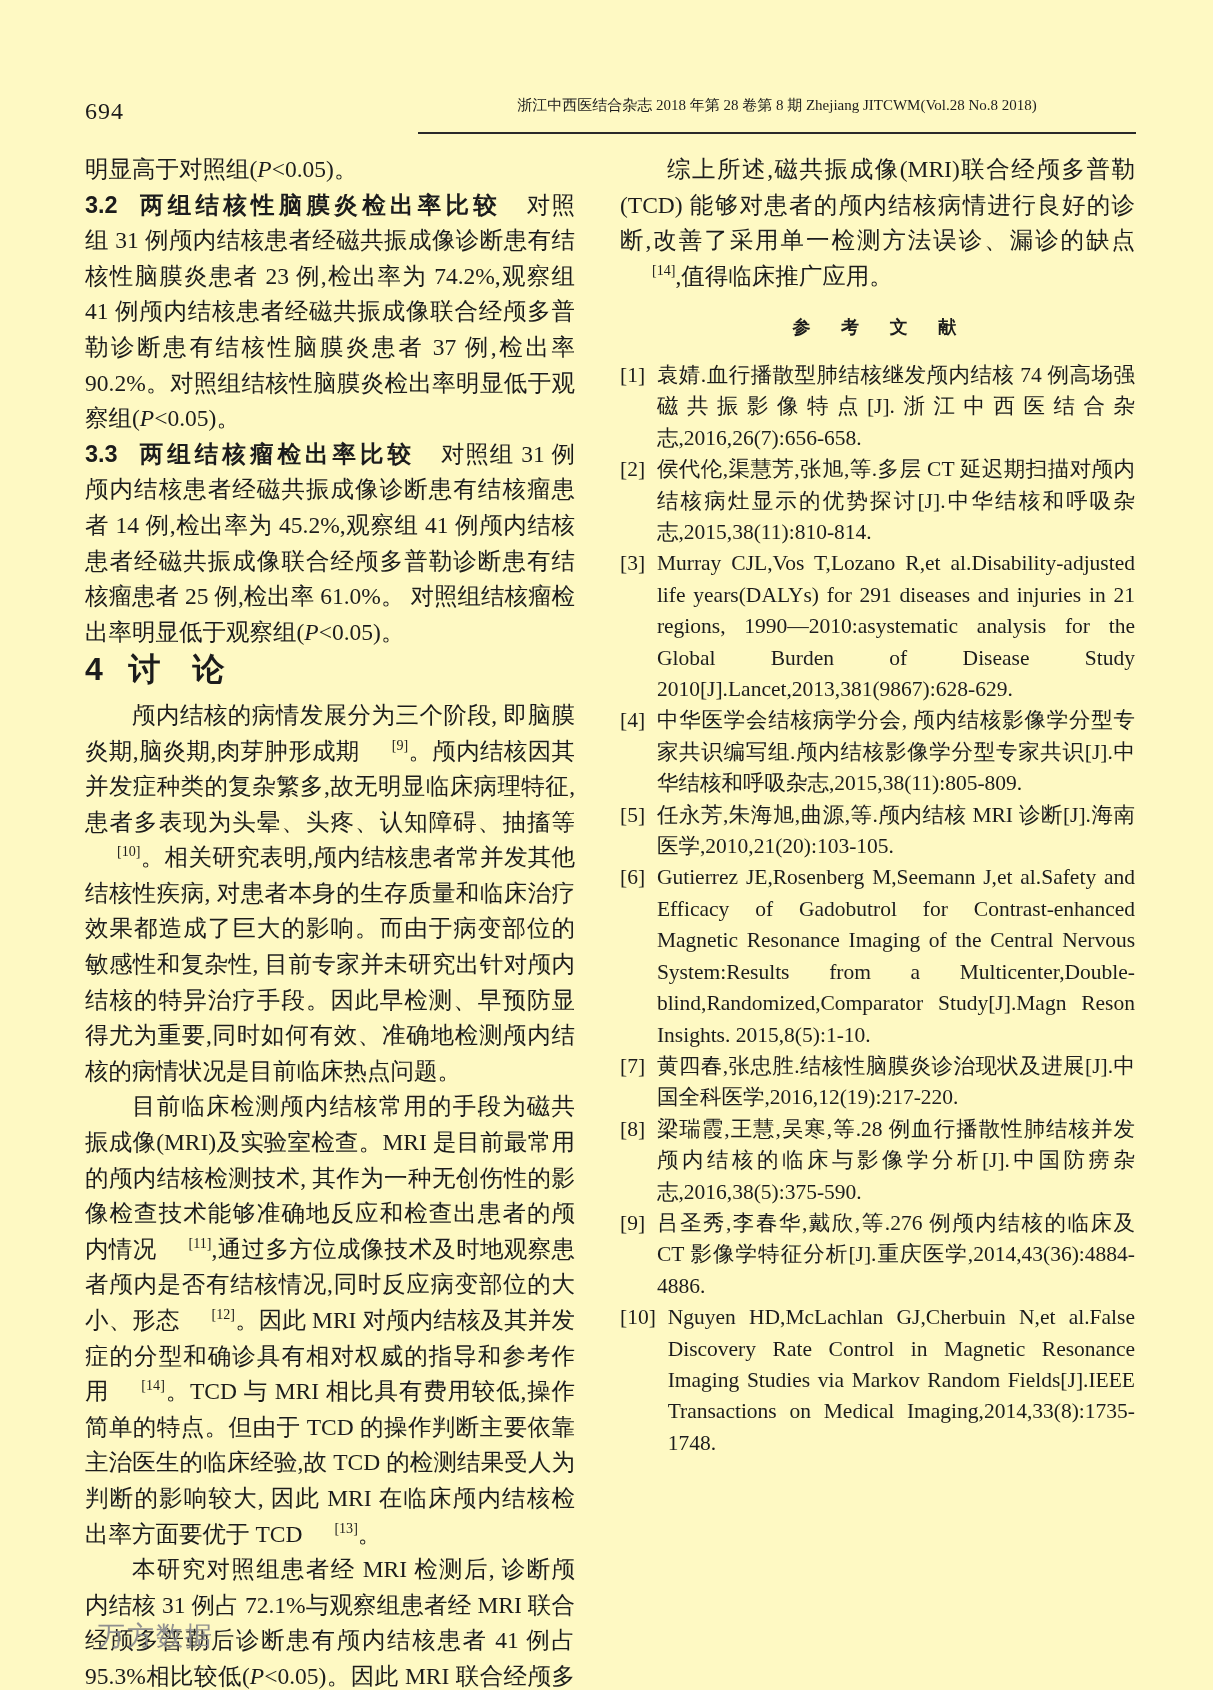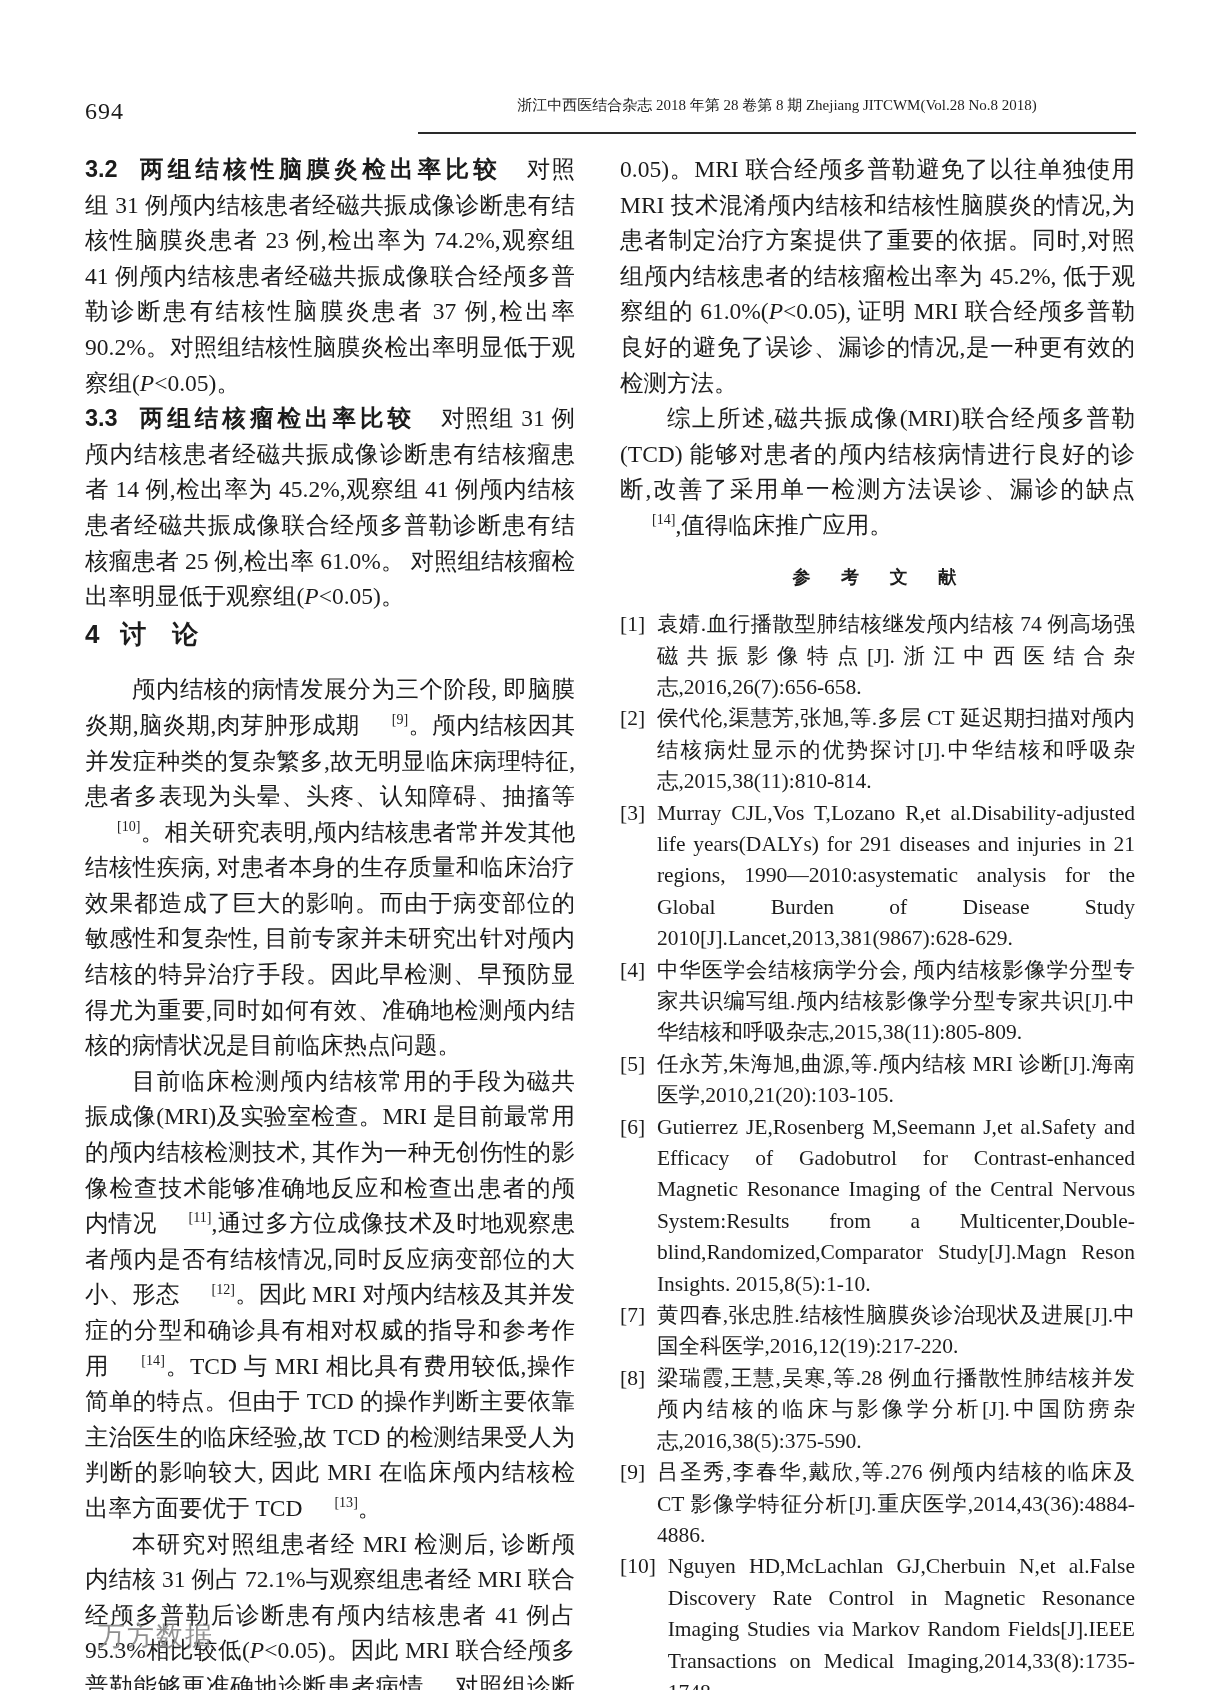--- a/index.html
+++ b/index.html
@@ -1,20 +1,20 @@
 <!DOCTYPE html>
 <html><head>
 <meta charset="utf-8">
 <style>
   html,body { margin:0; padding:0; background:#e8e8e6; }
   .page {
     position:relative;
     width:1213px; height:1690px;
     margin:0 auto;
-    background:#ffffff;
+    background:#fef9c3;
     color:#1c1c1c;
     font-family:"Liberation Serif","DejaVu Serif",serif;
     overflow:hidden;
   }
   
   .page-num {
     position:absolute; left:85px; top:98px;
     font-size:24px; letter-spacing:1px;
   }
   .journal-header {
@@ -29,21 +29,21 @@
     position:absolute; top:152px; left:85px; right:78px;
     display:flex; gap:45px;
   }
   .col { text-align:justify; }
   .col-left  { width:490px; font-size:23.5px; line-height:35.6px; }
   .col-right { flex:1;      font-size:23.5px; line-height:35.6px; }
   p { margin:0; }
   .indent { text-indent:2em; }
   .sec-label { font-weight:bold; margin-right:0.9em; font-family:"Liberation Sans","DejaVu Sans",sans-serif; }
   .sec-title { font-weight:600; letter-spacing:0.13em; margin-right:1.1em; }
-  .sec4-heading { font-weight:bold; margin:2px 0 20px 0; font-size:26px; }
+  .sec4-heading { font-weight:bold; margin:2px 0 10px 0; font-size:32px; }
   .sec4-heading .sec-label { margin-right:0.8em; }
   sup { font-size:0.6em; line-height:0; vertical-align:super; letter-spacing:0;padding-left:32px; }
   i { font-style:italic; }
   
   .refs-heading {
     text-align:center; font-weight:bold; font-size:18px;
     letter-spacing:0.35em; margin:16px 0 14px 0;
   }
   ul.refs { list-style:none; margin:0; padding:0; font-size:21.5px; line-height:31.4px; }
   ul.refs li { display:flex; align-items:flex-start; }
@@ -59,34 +59,34 @@
 <body>
 
 <div class="page">
 
   <div class="page-num">694</div>
   <div class="journal-header">浙江中西医结合杂志 2018 年第 28 卷第 8 期  Zhejiang JITCWM(Vol.28 No.8 2018)</div>
 
   <div class="columns">
 
     <div class="col col-left">
+      <p>明显高于对照组(<i>P</i>&lt;0.05)。</p>
 
       <p><span class="sec-label">3.2</span><span class="sec-title">两组结核性脑膜炎检出率比较</span><span>对照组 31 例颅内结核患者经磁共振成像诊断患有结核性脑膜炎患者 23 例,检出率为 74.2%,观察组 41 例颅内结核患者经磁共振成像联合经颅多普勒诊断患有结核性脑膜炎患者 37 例,检出率 90.2%。对照组结核性脑膜炎检出率明显低于观察组(<i>P</i>&lt;0.05)。</span></p>
 
       <p><span class="sec-label">3.3</span><span class="sec-title">两组结核瘤检出率比较</span><span>对照组 31 例颅内结核患者经磁共振成像诊断患有结核瘤患者 14 例,检出率为 45.2%,观察组 41 例颅内结核患者经磁共振成像联合经颅多普勒诊断患有结核瘤患者 25 例,检出率 61.0%。 对照组结核瘤检出率明显低于观察组(<i>P</i>&lt;0.05)。</span></p>
 
       <p class="sec4-heading"><span class="sec-label">4</span><span>讨　论</span></p>
 
       <p class="indent">颅内结核的病情发展分为三个阶段, 即脑膜炎期,脑炎期,肉芽肿形成期<sup>[9]</sup>。颅内结核因其并发症种类的复杂繁多,故无明显临床病理特征,患者多表现为头晕、头疼、认知障碍、抽搐等<sup>[10]</sup>。相关研究表明,颅内结核患者常并发其他结核性疾病, 对患者本身的生存质量和临床治疗效果都造成了巨大的影响。而由于病变部位的敏感性和复杂性, 目前专家并未研究出针对颅内结核的特异治疗手段。因此早检测、早预防显得尤为重要,同时如何有效、准确地检测颅内结核的病情状况是目前临床热点问题。</p>
       <p class="indent">目前临床检测颅内结核常用的手段为磁共振成像(MRI)及实验室检查。MRI 是目前最常用的颅内结核检测技术, 其作为一种无创伤性的影像检查技术能够准确地反应和检查出患者的颅内情况<sup>[11]</sup>,通过多方位成像技术及时地观察患者颅内是否有结核情况,同时反应病变部位的大小、形态<sup>[12]</sup>。因此 MRI 对颅内结核及其并发症的分型和确诊具有相对权威的指导和参考作用<sup>[14]</sup>。TCD 与 MRI 相比具有费用较低,操作简单的特点。但由于 TCD 的操作判断主要依靠主治医生的临床经验,故 TCD 的检测结果受人为判断的影响较大, 因此 MRI 在临床颅内结核检出率方面要优于 TCD<sup>[13]</sup>。</p>
       <p class="indent">本研究对照组患者经 MRI 检测后, 诊断颅内结核 31 例占 72.1%与观察组患者经 MRI 联合经颅多普勒后诊断患有颅内结核患者 41 例占 95.3%相比较低(<i>P</i>&lt;0.05)。因此 MRI 联合经颅多普勒能够更准确地诊断患者病情。 对照组诊断结核性脑膜炎 23 例,低于观察组的 37 例(&lt;0.05)。对照组结核性脑膜炎检出率为 74.2%, 低于观察组的 90.2%(&lt;</p>
     </div>
 
     <div class="col col-right">
-      <p>0.05)。MRI 联合经颅多普勒避免了以往单独使用 MRI 技术混淆颅内结核和结核性脑膜炎的情况,为患者制定治疗方案提供了重要的依据。同时,对照组颅内结核患者的结核瘤检出率为 45.2%, 低于观察组的 61.0%(<i>P</i>&lt;0.05), 证明 MRI 联合经颅多普勒良好的避免了误诊、漏诊的情况,是一种更有效的检测方法。</p>
       <p class="indent">综上所述,磁共振成像(MRI)联合经颅多普勒(TCD) 能够对患者的颅内结核病情进行良好的诊断,改善了采用单一检测方法误诊、漏诊的缺点<sup>[14]</sup>,值得临床推广应用。</p>
 
       <div class="refs-heading">参　考　文　献</div>
 
       <ul class="refs">
         <li>
             <span class="ref-no">[1]</span>
             <span class="ref-text">袁婧.血行播散型肺结核继发颅内结核 74 例高场强磁共振影像特点[J].浙江中西医结合杂志,2016,26(7):656-658.</span>
           </li>
         <li>

